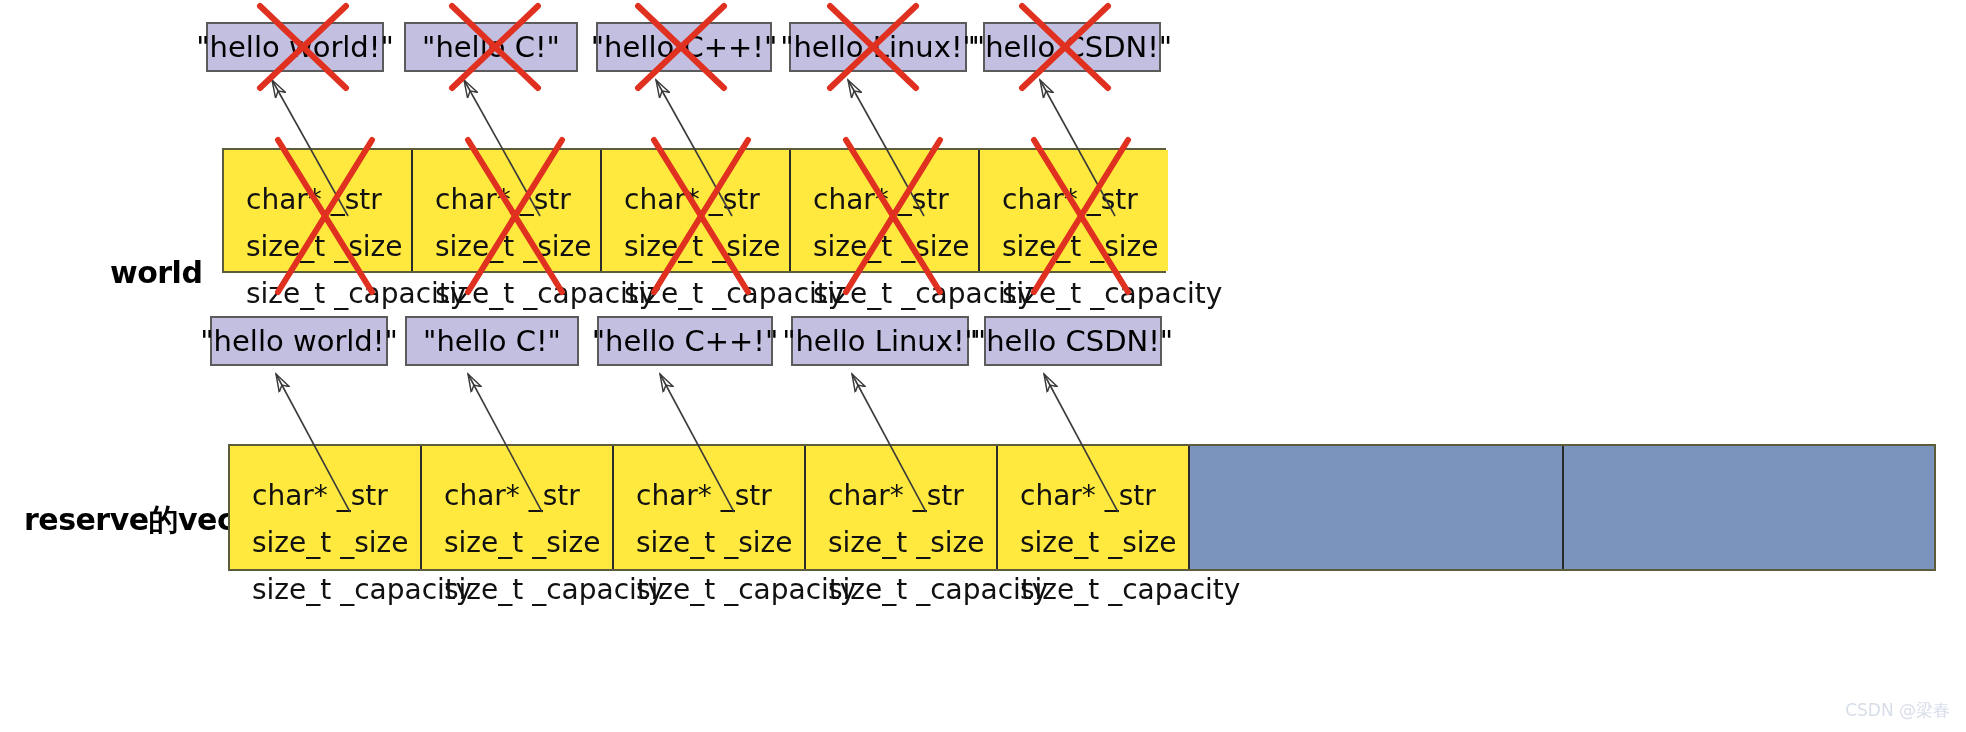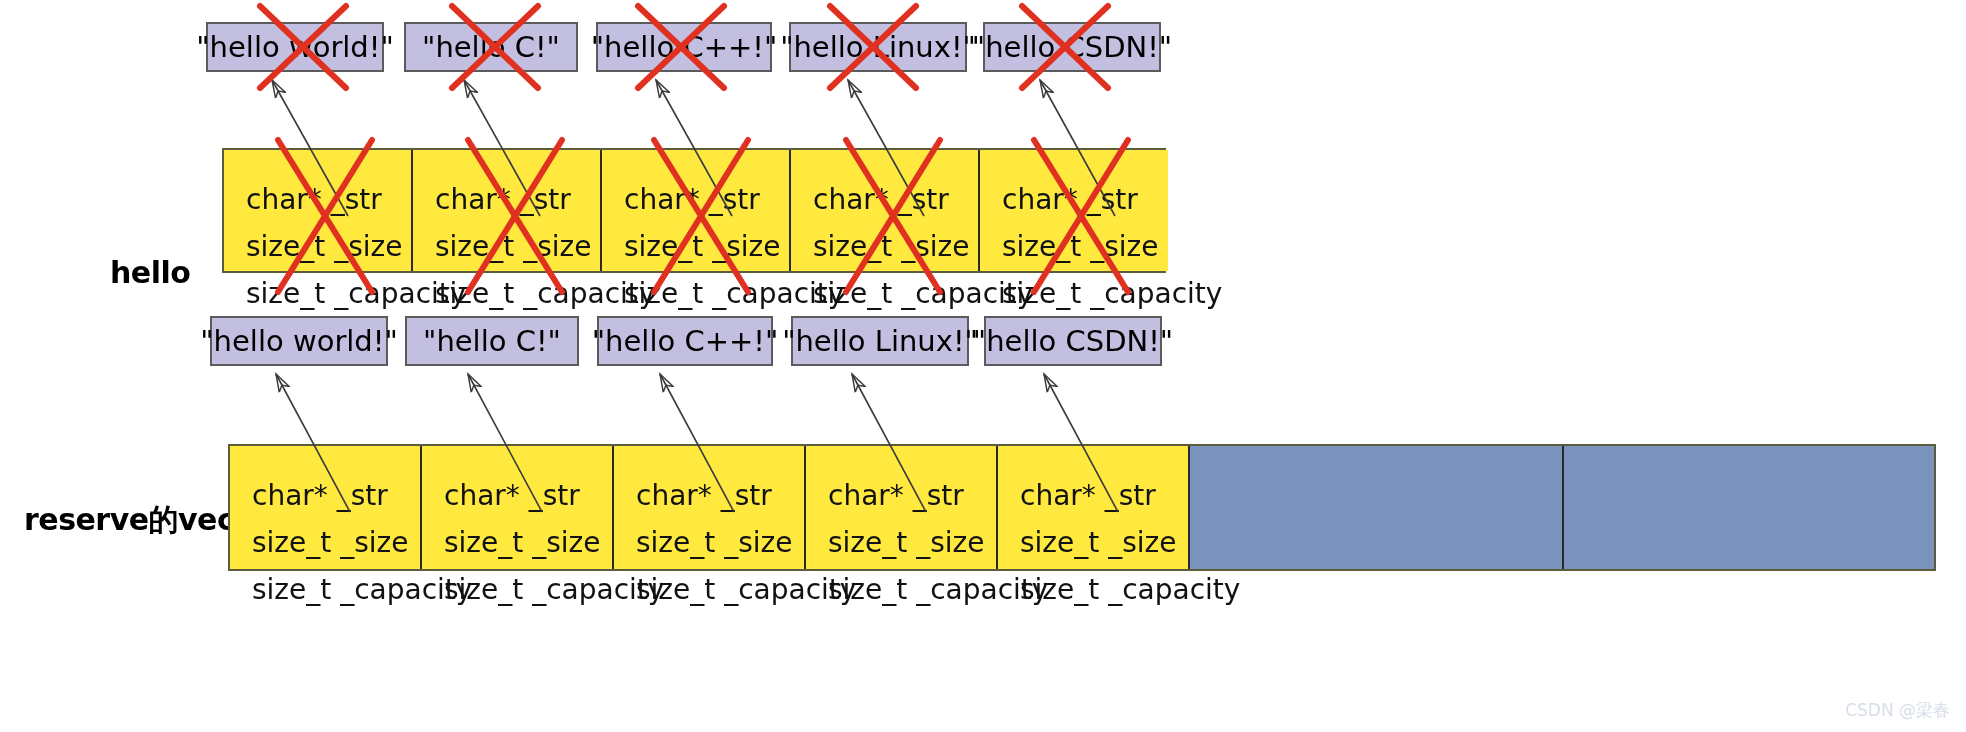--- a/index.html
+++ b/index.html
@@ -92,21 +92,21 @@
     <span>"hello C++!"</span>
   </div>
   <div class="str-box" style="left:789px; top:22px; width:178px; height:50px;">
     <span>"hello Linux!"</span>
   </div>
   <div class="str-box" style="left:983px; top:22px; width:178px; height:50px;">
     <span>"hello CSDN!"</span>
   </div>
 
   <div class="row-label" style="left:110px; top:255px;">
-    <span>hello</span>
+    <span>world</span>
   </div>
 
   <div class="vec-strip" style="left:222px; top:148px; width:944px; height:125px;">
     <div class="vec-cell" style="width:189px;">
       <div class="vec-line">char* _str</div>
       <div class="vec-line">size_t _size</div>
       <div class="vec-line">size_t _capacity</div>
     </div>
     <div class="vec-cell" style="width:189px;">
       <div class="vec-line">char* _str</div>

